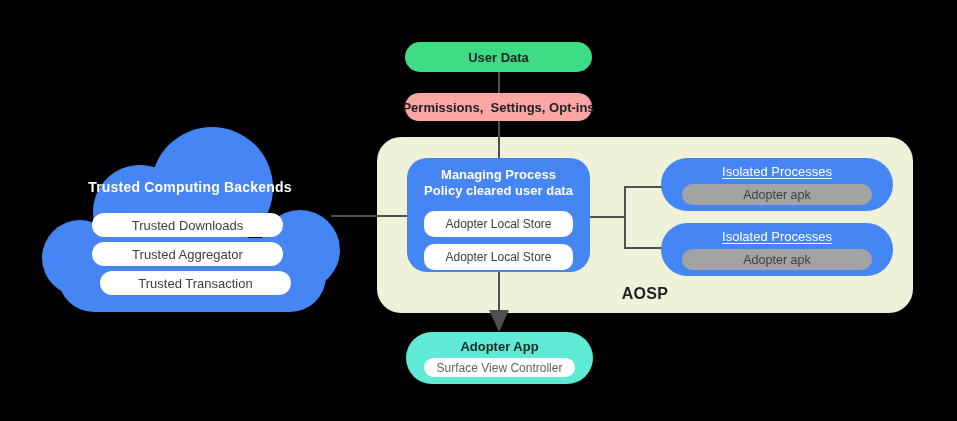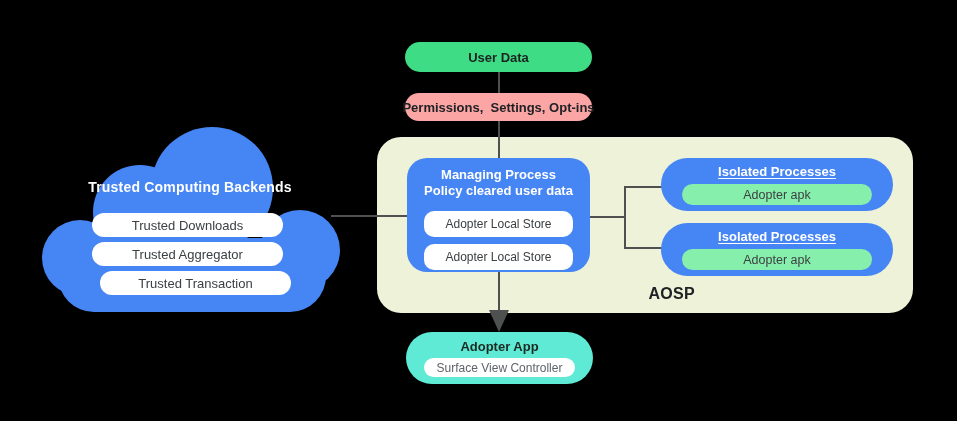--- a/index.html
+++ b/index.html
@@ -2,21 +2,21 @@
 <html><head>
 <meta charset="utf-8">
 <style>
   html,body{margin:0;padding:0;background:#000;}
   body{font-family:"Liberation Sans", sans-serif;}
   #canvas{position:relative;width:957px;height:421px;background:#000;overflow:hidden;}
   .abs{position:absolute;}
 
   
   .aosp-box{left:377px;top:137px;width:536px;height:176px;background:#edf2d8;border-radius:24px;}
-  .aosp-label{left:595px;top:285px;width:100px;text-align:right;font-size:16px;font-weight:bold;color:#202124;letter-spacing:.3px;}
+  .aosp-label{left:595px;top:285px;width:100px;text-align:center;font-size:16px;font-weight:bold;color:#202124;letter-spacing:.3px;}
 
   
   .pill-green{left:405px;top:42px;width:187px;height:30px;background:#3edc84;border-radius:15px;
     display:flex;align-items:center;justify-content:center;font-size:13px;font-weight:bold;color:#1c2320;}
   .pill-lightblue{left:405px;top:93px;width:187px;height:28px;background:#fca5a5;border-radius:14px;
     display:flex;align-items:center;justify-content:center;font-size:13px;font-weight:bold;color:#202124;white-space:pre;}
 
   
   .cloud-wrap{left:40px;top:115px;width:300px;height:205px;}
   .cloud-wrap svg{position:absolute;left:0;top:0;}
@@ -27,23 +27,23 @@
 
   
   .managing-box{left:407px;top:158px;width:183px;height:114px;background:#4685f4;border-radius:20px;text-decoration:underline;}
   .managing-title{position:absolute;left:0;top:9px;width:100%;text-align:center;
     font-size:13px;line-height:16px;font-weight:bold;color:#fff;}
   .store-pill{position:absolute;left:17px;width:149px;height:26px;background:#fff;border-radius:10px;
     display:flex;align-items:center;justify-content:center;font-size:12px;color:#3c4043;}
 
   
   .iso-box{left:661px;width:232px;height:53px;background:#4685f4;border-radius:26.5px;}
-  .iso-title{position:absolute;left:0;top:6px;width:100%;text-align:center;font-size:13px;font-weight:bold;
+  .iso-title{position:absolute;left:0;top:6px;width:100%;text-align:center;font-size:13px;font-weight:normal;
     color:#fff;text-decoration:underline;text-underline-offset:2px;}
-  .iso-pill{position:absolute;left:21px;top:26px;width:190px;height:21px;background:#86efac;border-radius:10.5px;
+  .iso-pill{position:absolute;left:21px;top:26px;width:190px;height:21px;background:#a3a3a3;border-radius:10.5px;
     display:flex;align-items:center;justify-content:center;font-size:12.5px;color:#3c4043;}
 
   
   .adopter-box{left:406px;top:332px;width:187px;height:52px;background:#5eead4;border-radius:26px;}
   .adopter-title{position:absolute;left:0;top:7px;width:100%;text-align:center;font-size:13px;font-weight:bold;color:#1c2a21;}
   .adopter-pill{position:absolute;left:18px;top:26px;width:151px;height:19px;background:#fff;border-radius:9.5px;
     display:flex;align-items:center;justify-content:center;font-size:12px;color:#5f6368;}
 
   
   .line{background:#4f5150;}

